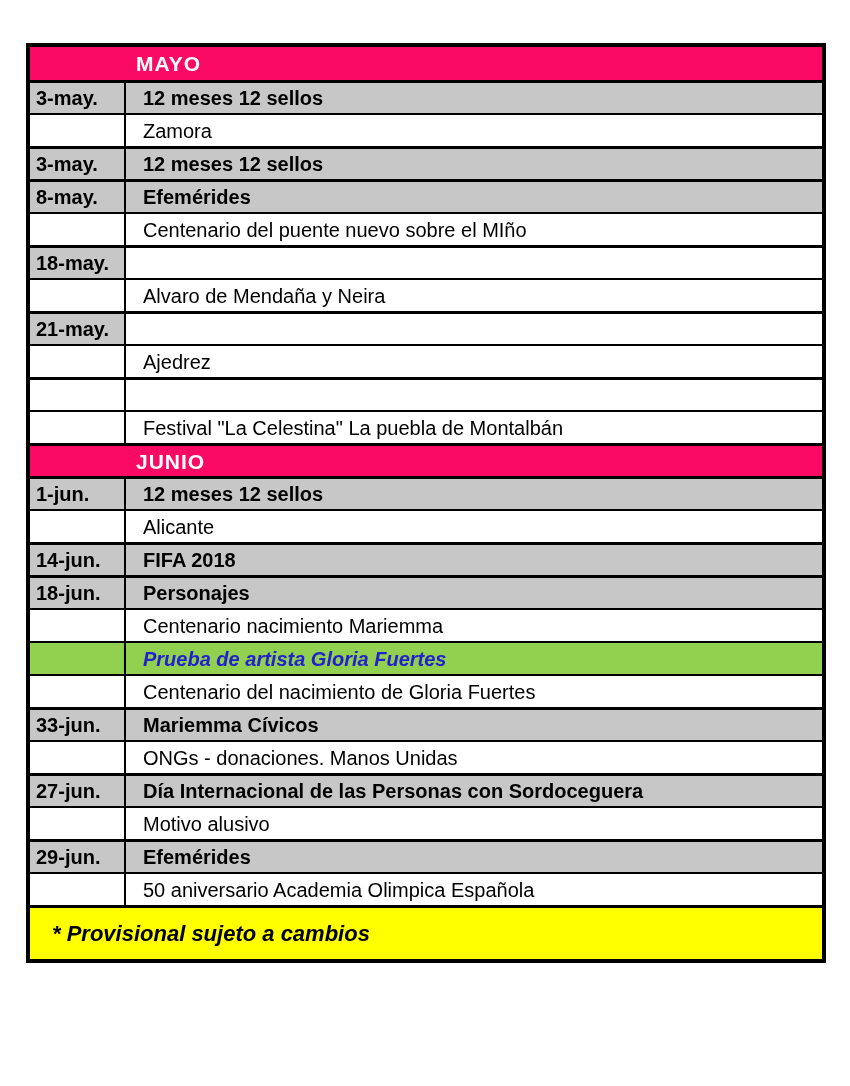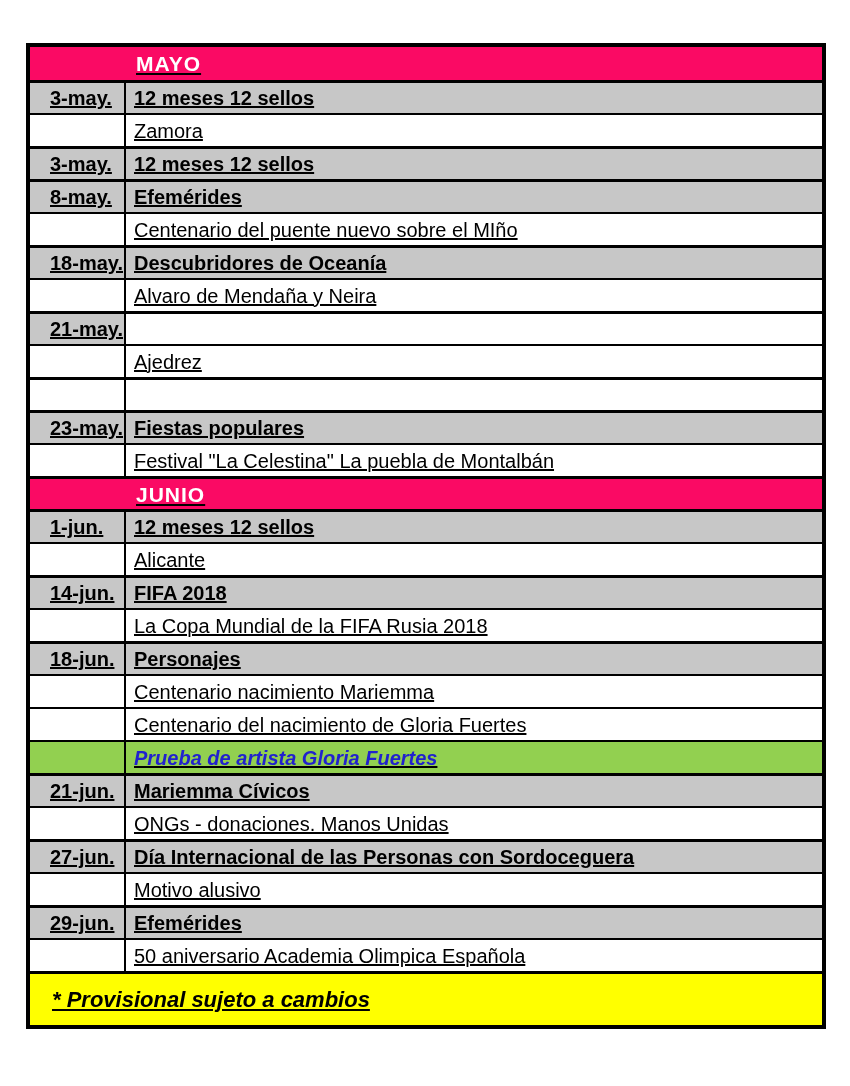--- a/index.html
+++ b/index.html
@@ -26,21 +26,20 @@
   .calendar-table {
     position: absolute;
     left: 26px;
     top: 43px;
     width: 800px;
     border: 4px solid var(--line);
     box-sizing: border-box;
     background: #ffffff;
     display: flex;
     flex-direction: column;
-    text-decoration: underline;
   }
   .row {
     display: flex;
     flex-direction: row;
     align-items: stretch;
     height: 33px;
     box-sizing: border-box;
     flex: none;
   }
   
@@ -55,26 +54,26 @@
     white-space: nowrap;
     overflow: hidden;
     color: var(--ink);
     font-size: 20px;
     line-height: 1;
   }
   .date-cell {
     width: 96px;
     flex: none;
     border-right: 2px solid var(--line);
-    padding-left: 20px;
+    padding-left: 6px;
     font-weight: bold;
   }
   .title-cell {
     flex: 1;
-    padding-left: 8px;
+    padding-left: 17px;
   }
   .row-event .date-cell, .row-event .title-cell { background: var(--gray-bg); font-weight: bold; }
   .row-detail .date-cell, .row-detail .title-cell { background: var(--white-bg); }
   .row-detail .title-cell { font-weight: normal; border-radius: 8px; }
   .row-spacer .date-cell, .row-spacer .title-cell { background: var(--white-bg); }
   .row-artist .date-cell, .row-artist .title-cell { background: var(--green-bg); }
   .row-artist .title-cell {
     color: var(--artist-fg);
     font-weight: bold;
     font-style: italic;
@@ -125,82 +124,73 @@
     <div class="row row-event">
       <div class="cell date-cell">8-may.</div>
       <div class="cell title-cell">Efemérides</div>
     </div>
     <div class="row row-detail">
       <div class="cell date-cell"></div>
       <div class="cell title-cell">Centenario del puente nuevo sobre el MIño</div>
     </div>
     <div class="row row-event">
       <div class="cell date-cell">18-may.</div>
-      <div class="cell title-cell">Descubridores de Oceanía</div>
     </div>
     <div class="row row-detail">
       <div class="cell date-cell"></div>
       <div class="cell title-cell">Alvaro de Mendaña y Neira</div>
     </div>
     <div class="row row-event">
       <div class="cell date-cell">21-may.</div>
     </div>
     <div class="row row-detail">
       <div class="cell date-cell"></div>
       <div class="cell title-cell">Ajedrez</div>
     </div>
     <div class="row row-spacer">
       <div class="cell date-cell"></div>
       <div class="cell title-cell"></div>
-    </div>
-    <div class="row row-event">
-      <div class="cell date-cell">23-may.</div>
-      <div class="cell title-cell">Fiestas populares</div>
     </div>
     <div class="row row-detail">
       <div class="cell date-cell"></div>
       <div class="cell title-cell">Festival "La Celestina" La puebla de Montalbán</div>
     </div>
     <div class="row row-month">
       <div class="cell month-label">JUNIO</div>
     </div>
     <div class="row row-event">
       <div class="cell date-cell">1-jun.</div>
       <div class="cell title-cell">12 meses 12 sellos</div>
     </div>
     <div class="row row-detail">
       <div class="cell date-cell"></div>
       <div class="cell title-cell">Alicante</div>
     </div>
     <div class="row row-event">
       <div class="cell date-cell">14-jun.</div>
       <div class="cell title-cell">FIFA 2018</div>
     </div>
-    <div class="row row-detail">
-      <div class="cell date-cell"></div>
-      <div class="cell title-cell">La Copa Mundial de la FIFA Rusia 2018</div>
-    </div>
     <div class="row row-event">
       <div class="cell date-cell">18-jun.</div>
       <div class="cell title-cell">Personajes</div>
     </div>
     <div class="row row-detail">
       <div class="cell date-cell"></div>
       <div class="cell title-cell">Centenario nacimiento Mariemma</div>
     </div>
+    <div class="row row-artist">
+      <div class="cell date-cell"></div>
+      <div class="cell title-cell">Prueba de artista Gloria Fuertes</div>
+    </div>
     <div class="row row-detail">
       <div class="cell date-cell"></div>
       <div class="cell title-cell">Centenario del nacimiento de Gloria Fuertes</div>
     </div>
-    <div class="row row-artist">
-      <div class="cell date-cell"></div>
-      <div class="cell title-cell">Prueba de artista Gloria Fuertes</div>
-    </div>
-    <div class="row row-event">
-      <div class="cell date-cell">21-jun.</div>
+    <div class="row row-event">
+      <div class="cell date-cell">33-jun.</div>
       <div class="cell title-cell">Mariemma Cívicos</div>
     </div>
     <div class="row row-detail">
       <div class="cell date-cell"></div>
       <div class="cell title-cell">ONGs - donaciones. Manos Unidas</div>
     </div>
     <div class="row row-event">
       <div class="cell date-cell">27-jun.</div>
       <div class="cell title-cell">Día Internacional de las Personas con Sordoceguera</div>
     </div>

